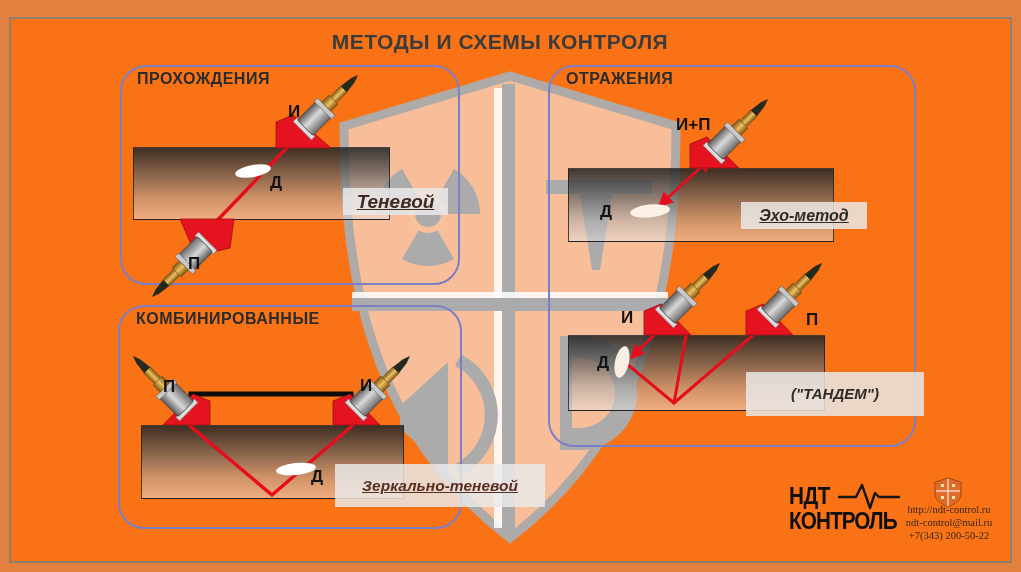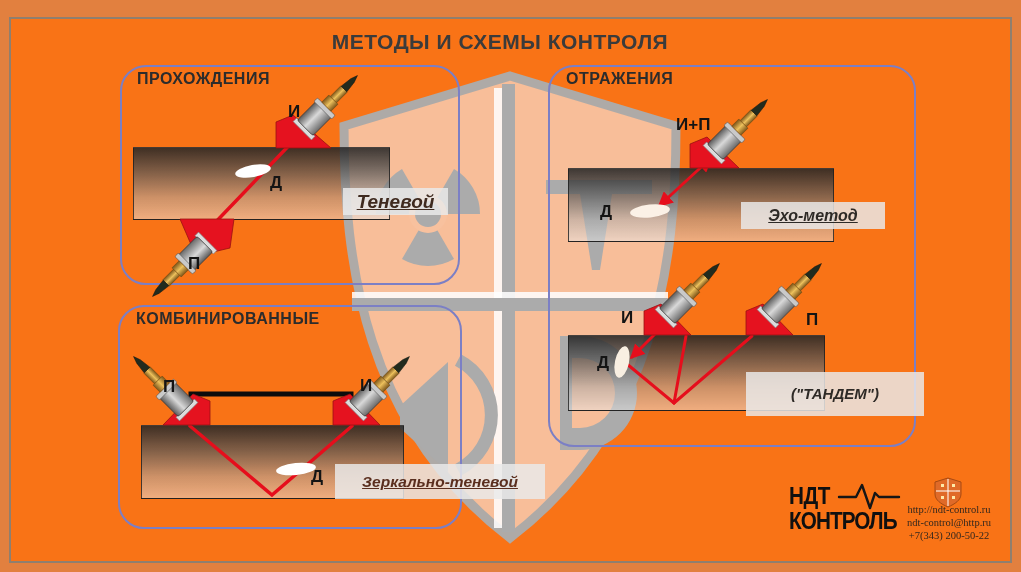--- a/index.html
+++ b/index.html
@@ -28,23 +28,23 @@
   #hdr-transmission{left:137px;top:62px;}
   #hdr-reflection{left:566px;top:62px;}
   #hdr-combined{left:136px;top:302px;}
   #bar-transmission{left:133px;top:139px;width:255px;height:71px;}
   #bar-echo{left:568px;top:160px;width:264px;height:72px;}
   #bar-tandem{left:568px;top:327px;width:255px;height:74px;}
   #bar-combined{left:141px;top:417px;width:261px;height:72px;}
 
   
   #box-shadow{left:343px;top:180px;width:105px;height:27px;}
-  #box-echo{left:741px;top:194px;width:144px;height:27px;}
+  #box-echo{left:741px;top:194px;width:126px;height:27px;}
   #box-tandem{left:746px;top:364px;width:178px;height:44px;}
-  #box-mirror{left:335px;top:456px;width:210px;height:35px;}
+  #box-mirror{left:335px;top:456px;width:210px;height:43px;}
   #box-shadow .mtxt{font-size:19px;color:#3f2a1f;}
   #box-echo .mtxt{font-size:16px;color:#2e2a26;}
   #box-tandem .mtxt,#box-tandem .mtxt2{font-size:15px;color:#2e2a26;line-height:20px;}
   #box-mirror .mtxt{font-size:15.5px;color:#5a2e1e;}
 
   
   .plbl{font-size:17px;}
   #lbl-i1{left:288px;top:94px;}   #lbl-p1{left:188px;top:246px;}
   #lbl-ip{left:676px;top:107px;text-align:center;}
   #lbl-i2{left:621px;top:300px;}  #lbl-p2{left:806px;top:302px;}
@@ -207,19 +207,19 @@
       <div class="lbl plbl" id="lbl-p2">П</div>
       <div class="lbl plbl" id="lbl-d3">Д</div>
       <div class="lbl plbl" id="lbl-p3">П</div>
       <div class="lbl plbl" id="lbl-i3">И</div>
       <div class="lbl plbl" id="lbl-d4">Д</div>
 
       <div id="logo-ndt">НДТ</div>
       <div id="logo-kontrol">КОНТРОЛЬ</div>
       <div id="contact-block">
         <div>http://ndt-control.ru</div>
-        <div>ndt-control@http.ru</div>
+        <div>ndt-control@mail.ru</div>
         <div>+7(343) 200-50-22</div>
       </div>
 
     </div>
   </div>
 </div>
 
 </body></html>

